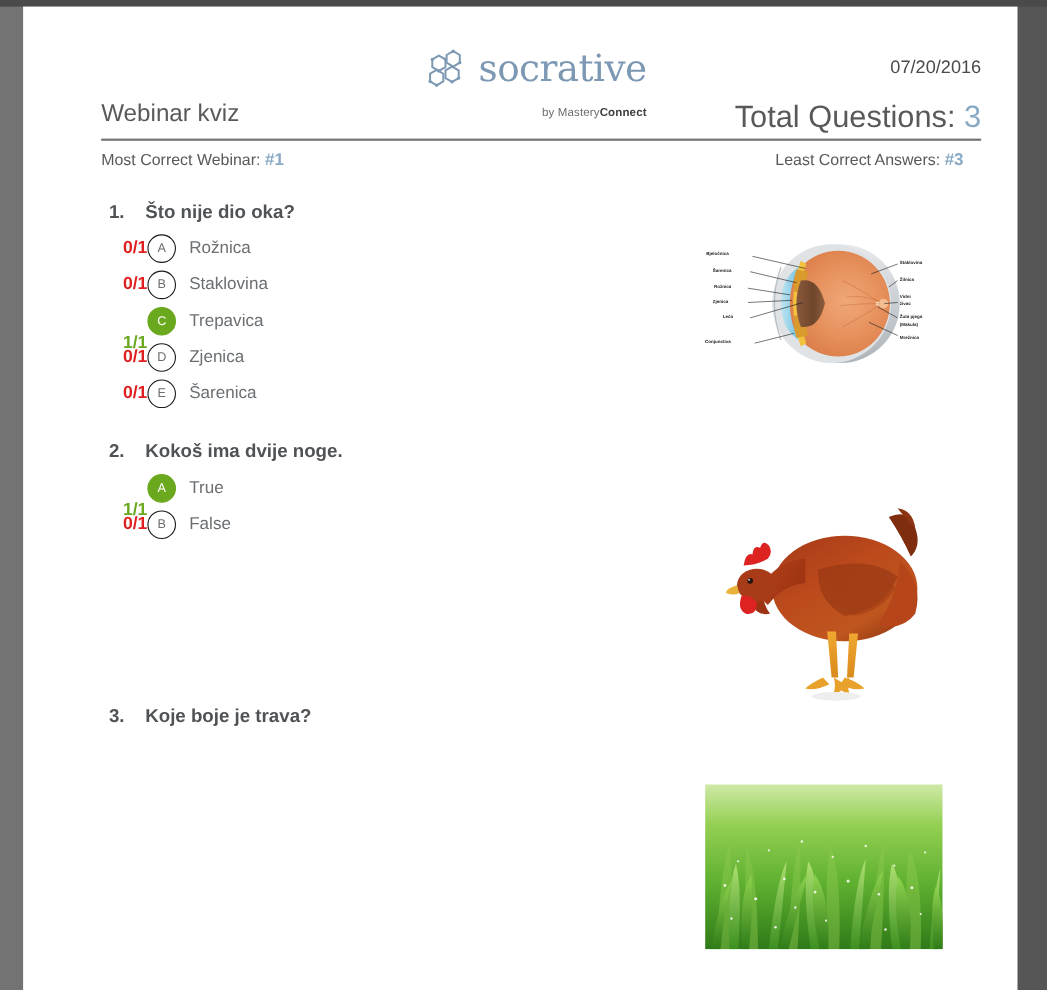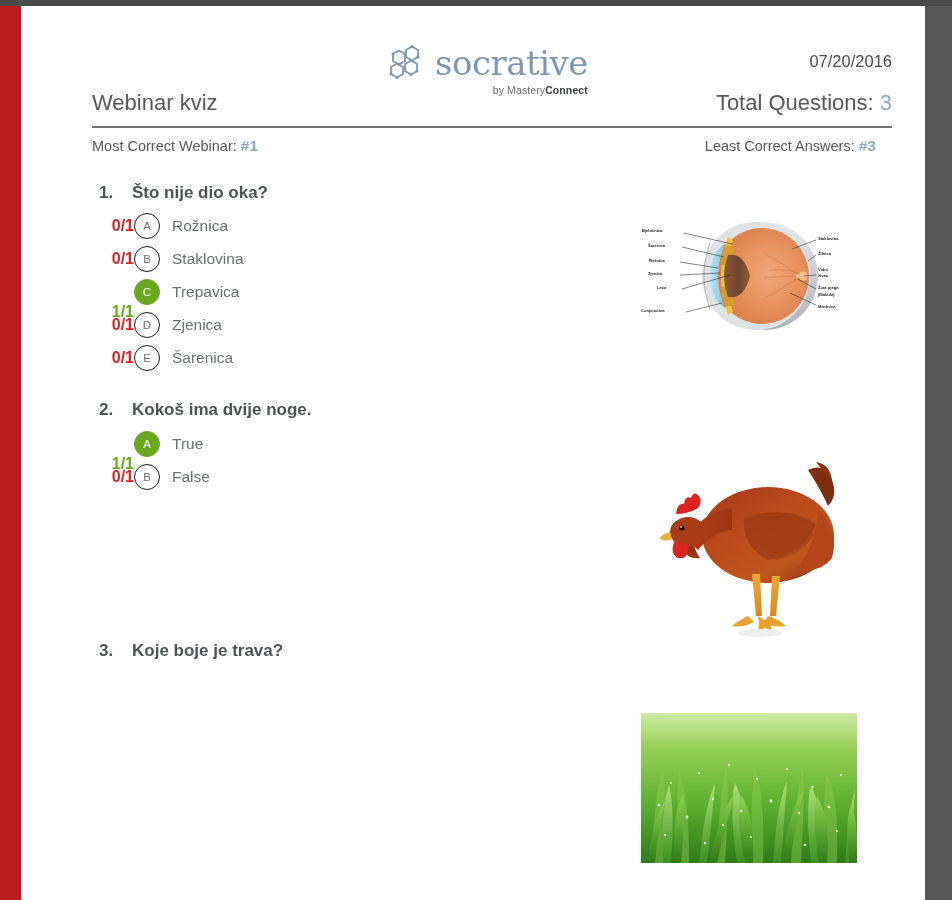--- a/index.html
+++ b/index.html
@@ -9,21 +9,21 @@
     width: 952px;
     height: 900px;
     overflow: hidden;
     background: #565656;
     font-family: "Liberation Sans", sans-serif;
   }
   #viewport {
     position: relative;
     width: 764px;
     height: 900px;
-    background: #b91c1c;
+    background: #737373;
   }
   #topstrip {
     position: absolute;
     top: 0; left: 0;
     width: 952px;
     height: 6px;
     background: #4a4a4a;
   }
   #page {
     position: absolute;
@@ -53,21 +53,21 @@
     font-size: 34px;
     color: #7c98b3;
     line-height: 34px;
     letter-spacing: -0.5px;
     font-family: "DejaVu Serif", serif;
   }
   .logo-sub {
     font-size: 10.5px;
     color: #6d6e71;
     text-align: right;
-    margin-top: 4px;
+    margin-top: 16px;
     letter-spacing: 0.1px;
   }
   .logo-sub b { color: #3f4042; }
   .date {
     position: absolute;
     right: 33px;
     top: 46px;
     font-size: 16.5px;
     color: #4b4b4b;
   }
@@ -82,21 +82,21 @@
   .quizname {
     position: absolute;
     left: 0; top: 0;
     font-size: 22px;
     color: #59595b;
     font-weight: 300;
   }
   .totalq {
     position: absolute;
     right: 0; top: 0;
-    font-size: 22px;
+    font-size: 28px;
     color: #59595b;
     font-weight: 300;
   }
   .totalq .num { color: #8aaac4; }
 
   .statsrow {
     position: relative;
     margin: 9px 33px 0 71px;
     height: 24px;
   }

